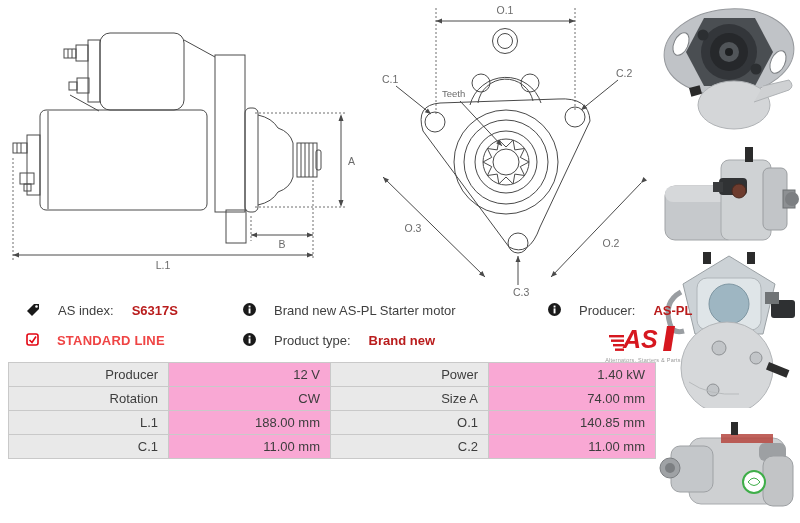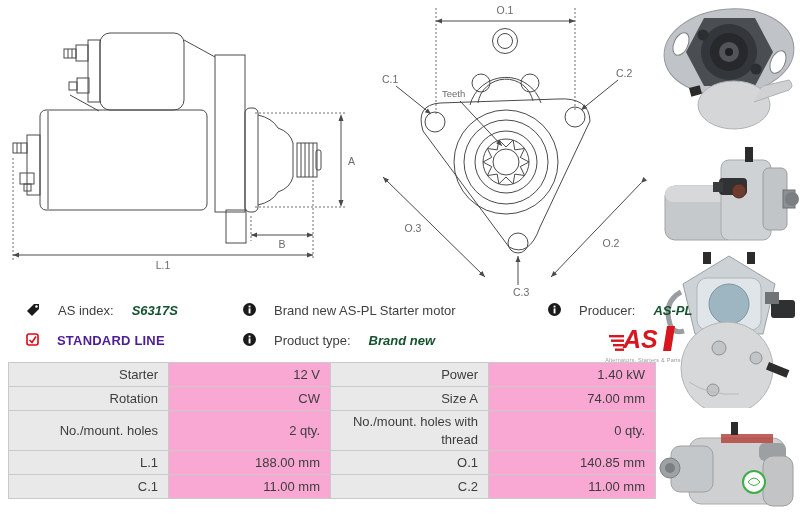--- a/index.html
+++ b/index.html
@@ -3,22 +3,22 @@
 <meta charset="utf-8">
 <style>
   html,body{margin:0;padding:0;background:#fff;}
   .stage{position:relative;width:800px;height:523px;background:#fff;
          font-family:"Liberation Sans",sans-serif;overflow:hidden;}
   .abs{position:absolute;}
   svg text{font-family:"Liberation Sans",sans-serif;}
   .dimlbl{font-size:10.5px;fill:#6b6b6b;}
   .info-line{display:flex;align-items:flex-start;gap:18px;font-size:13px;color:#3f3f3f;
              white-space:nowrap;height:18px;margin-bottom:12px;}
-  .info-line b{color:#14532d;font-style:italic;}
-  .red-bold{color:#4c1d95;font-weight:bold;letter-spacing:.2px;}
+  .info-line b{color:#b91c1c;}
+  .red-bold{color:#ef4444;font-weight:bold;letter-spacing:.2px;}
   .logo-box{width:78px;text-align:center;}
   .logo-tag{font-size:5.5px;color:#9a9a9a;letter-spacing:.25px;margin-top:1px;}
   table.spec{border-collapse:collapse;table-layout:fixed;width:647px;
              font-size:13px;color:#3d3d3d;}
   table.spec td{border:1px solid #c9c9c9;text-align:right;padding:2px 10px;
                 vertical-align:middle;line-height:1.35;}
   table.spec td.lbl{background:#e9e9e9;}
   table.spec td.val{background:#f9a8d4;}
   table.spec tr{height:24px;}
 </style>
@@ -272,36 +272,30 @@
 
   <table class="spec abs" style="left:8px;top:362px">
     <colgroup>
         <col style="width:160px">
         <col style="width:162px">
         <col style="width:158px">
         <col style="width:167px">
       </colgroup>
     <tbody>
       <tr>
-        <td class="lbl">Starter</td>
+        <td class="lbl">Producer</td>
         <td class="val">12 V</td>
         <td class="lbl">Power</td>
         <td class="val">1.40 kW</td>
       </tr>
       <tr>
         <td class="lbl">Rotation</td>
         <td class="val">CW</td>
         <td class="lbl">Size A</td>
         <td class="val">74.00 mm</td>
-      </tr>
-      <tr>
-        <td class="lbl">No./mount. holes</td>
-        <td class="val">2 qty.</td>
-        <td class="lbl">No./mount. holes with thread</td>
-        <td class="val">0 qty.</td>
       </tr>
       <tr>
         <td class="lbl">L.1</td>
         <td class="val">188.00 mm</td>
         <td class="lbl">O.1</td>
         <td class="val">140.85 mm</td>
       </tr>
       <tr>
         <td class="lbl">C.1</td>
         <td class="val">11.00 mm</td>

